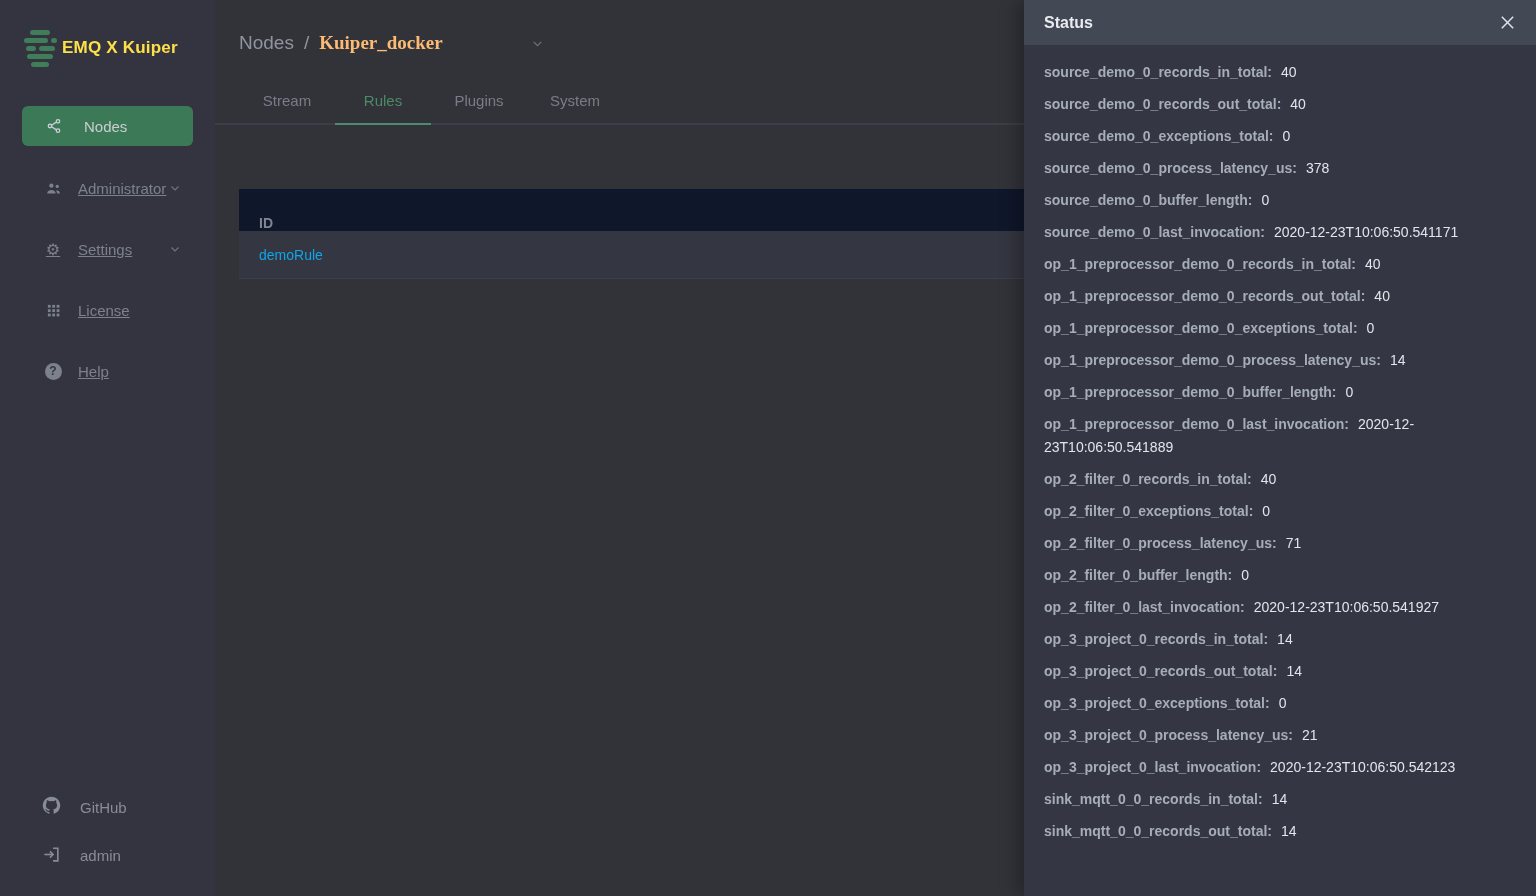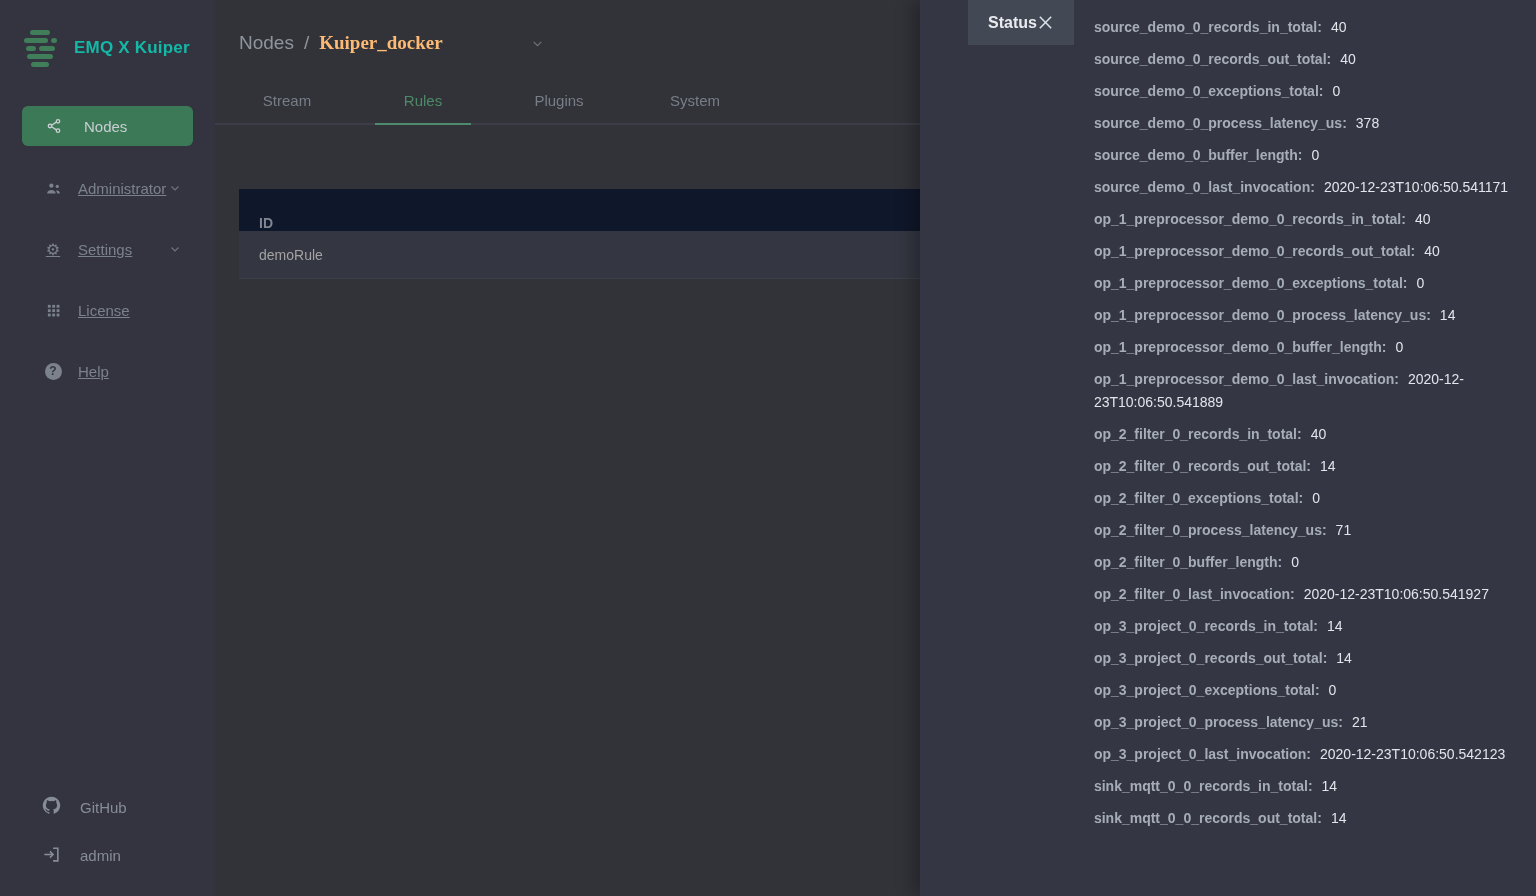--- a/index.html
+++ b/index.html
@@ -12,21 +12,21 @@
   
   .sidebar {
     position:absolute; left:0; top:0; bottom:0; width:215px;
     background:#333440; display:flex; flex-direction:column; z-index:2;
   }
   .brand { display:flex; align-items:center; padding:26px 0 26px 18px; }
   .kuiper-logo { width:44px; height:44px; display:flex; flex-direction:column;
     justify-content:center; gap:3px; }
   .kuiper-logo .lrow { display:flex; gap:3px; justify-content:center; }
   .kuiper-logo .seg { height:5px; border-radius:3px; background:#3f7e58; }
-  .brand-title { color:#14b8a6; font-weight:bold; font-size:17px; margin-left:12px; letter-spacing:.2px;text-align:right; }
+  .brand-title { color:#fde047; font-weight:bold; font-size:17px; letter-spacing:.2px;text-align:right; }
 
   .nodes-btn {
     margin:10px 22px 0 22px; height:40px; border-radius:6px;
     background:#3c7a57; color:#c9ced3; display:flex; align-items:center;
     padding-left:24px; font-size:15px; cursor:pointer;
   }
   .nodes-btn .mi-icon { margin-right:22px; }
 
   .side-menu { margin-top:22px; }
   .menu-item {
@@ -44,37 +44,37 @@
     font-size:12px; font-weight:bold; display:flex; align-items:center; justify-content:center; }
 
   
   .main { position:absolute; left:215px; top:0; right:0; bottom:0; background:#313339; }
   .breadcrumb { display:flex; align-items:center; padding:32px 0 0 24px; font-size:19px; }
   .bc-root { color:#8f949d; }
   .bc-sep { color:#8f949d; margin:0 10px; }
   .bc-current { color:#fdba74; font-weight:bold;font-family:Liberation Serif, serif; }
   .bc-chev { margin-left:88px; color:#6e737c; }
 
-  .tabbar { display:flex; margin-top:26px; border-bottom:2px solid #3b3e48; padding-left:24px;gap:40px; }
+  .tabbar { display:flex; margin-top:26px; border-bottom:2px solid #3b3e48; padding-left:24px; }
   .tab { min-width:96px; text-align:center; padding:12px 18px 14px 18px; font-size:15px;
     color:#787d87; cursor:pointer; position:relative; }
   .tab.active { color:#4d8a68; }
   .tab.active::after { content:""; position:absolute; left:0; right:0; bottom:-2px; height:2px; background:#4e8a6e; }
 
   .rule-table { margin:64px 24px 0 24px; font-size:14px; }
   .rt-header { height:42px; background:#0f172a; display:flex; align-items:flex-end; }
   .rt-header .col { padding-left:20px; color:#818692; font-weight:bold; }
   .rt-row { height:48px; background:#343641; display:flex; align-items:center;
     border-bottom:1px solid #3d404a; cursor:pointer; }
-  .rt-row .cell { padding-left:20px; color:#a3a3a3; }
+  .rt-row .cell { padding-left:20px; color:#0ea5e9; }
 
   
   .drawer {
-    position:absolute; top:0; right:0; bottom:0; width:616px; background:#343743;
-    z-index:5; box-shadow:-8px 0 16px rgba(0,0,0,0.25); display:flex; flex-direction:row;padding-left:48px;
+    position:absolute; top:0; right:0; bottom:0; width:512px; background:#343743;
+    z-index:5; box-shadow:-8px 0 16px rgba(0,0,0,0.25); display:flex; flex-direction:column;
   }
   .drawer-header { height:45px; background:#434855; display:flex; align-items:center;
     padding:0 20px; flex:none; }
   .drawer-title { color:#e9ebef; font-weight:bold; font-size:16px; }
   .drawer-close { margin-left:auto; color:#dfe3e9; cursor:pointer; display:flex; align-items:center; }
   .drawer-body { padding:16px 20px 0 20px; overflow:hidden; }
   .entry { font-size:14px; line-height:23px; margin-bottom:9px; word-wrap:break-word; }
   .entry .k { color:#a6adb9; font-weight:bold; }
   .entry .v { color:#e2e5eb; margin-left:9px; }
 
@@ -240,21 +240,20 @@
       <div class="entry"><span class="k">source_demo_0_process_latency_us:</span><span class="v">378</span></div>
       <div class="entry"><span class="k">source_demo_0_buffer_length:</span><span class="v">0</span></div>
       <div class="entry"><span class="k">source_demo_0_last_invocation:</span><span class="v">2020-12-23T10:06:50.541171</span></div>
       <div class="entry"><span class="k">op_1_preprocessor_demo_0_records_in_total:</span><span class="v">40</span></div>
       <div class="entry"><span class="k">op_1_preprocessor_demo_0_records_out_total:</span><span class="v">40</span></div>
       <div class="entry"><span class="k">op_1_preprocessor_demo_0_exceptions_total:</span><span class="v">0</span></div>
       <div class="entry"><span class="k">op_1_preprocessor_demo_0_process_latency_us:</span><span class="v">14</span></div>
       <div class="entry"><span class="k">op_1_preprocessor_demo_0_buffer_length:</span><span class="v">0</span></div>
       <div class="entry"><span class="k">op_1_preprocessor_demo_0_last_invocation:</span><span class="v">2020-12-23T10:06:50.541889</span></div>
       <div class="entry"><span class="k">op_2_filter_0_records_in_total:</span><span class="v">40</span></div>
-      <div class="entry"><span class="k">op_2_filter_0_records_out_total:</span><span class="v">14</span></div>
       <div class="entry"><span class="k">op_2_filter_0_exceptions_total:</span><span class="v">0</span></div>
       <div class="entry"><span class="k">op_2_filter_0_process_latency_us:</span><span class="v">71</span></div>
       <div class="entry"><span class="k">op_2_filter_0_buffer_length:</span><span class="v">0</span></div>
       <div class="entry"><span class="k">op_2_filter_0_last_invocation:</span><span class="v">2020-12-23T10:06:50.541927</span></div>
       <div class="entry"><span class="k">op_3_project_0_records_in_total:</span><span class="v">14</span></div>
       <div class="entry"><span class="k">op_3_project_0_records_out_total:</span><span class="v">14</span></div>
       <div class="entry"><span class="k">op_3_project_0_exceptions_total:</span><span class="v">0</span></div>
       <div class="entry"><span class="k">op_3_project_0_process_latency_us:</span><span class="v">21</span></div>
       <div class="entry"><span class="k">op_3_project_0_last_invocation:</span><span class="v">2020-12-23T10:06:50.542123</span></div>
       <div class="entry"><span class="k">sink_mqtt_0_0_records_in_total:</span><span class="v">14</span></div>

